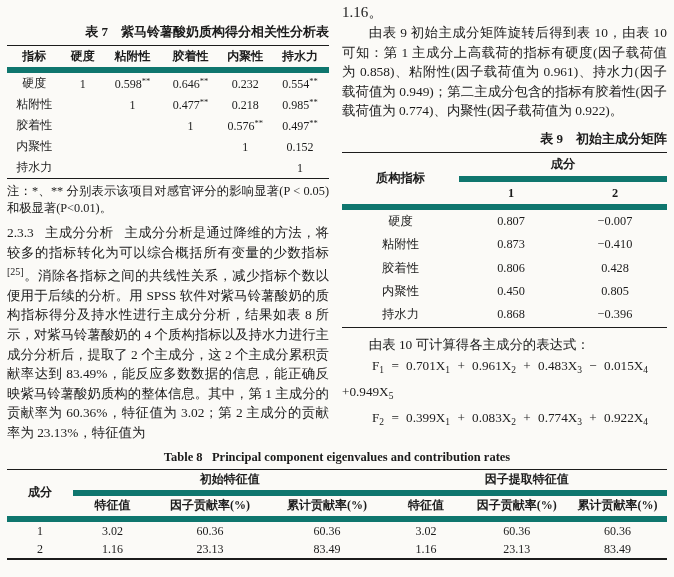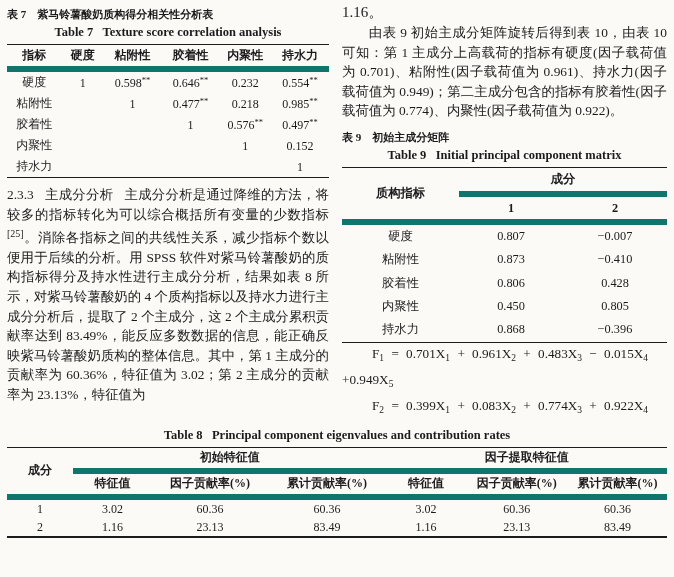--- a/index.html
+++ b/index.html
@@ -7,21 +7,21 @@
   body {
     width:674px; height:577px; overflow:hidden;
     background:#fbfaf7; color:#1b1b1b;
     font-family:"Liberation Serif","DejaVu Serif",serif;
   }
   .page { padding:3px 7px 0 7px; }
   .columns { display:flex; gap:13px; }
   .col-left  { width:322px; flex:0 0 322px; }
   .col-right { width:325px; flex:0 0 325px; }
 
-  .t-cn { font-size:11px; font-weight:bold; text-align:left; white-space:pre-wrap; margin:4px 0 0 0; }
+  .t-cn { font-size:13px; font-weight:bold; text-align:right; white-space:pre-wrap; margin:20px 0 0 0; }
   .t-en { font-size:12.5px; font-weight:bold; text-align:center; white-space:pre-wrap; margin:3px 0 0 0; }
 
   table { border-collapse:collapse; width:100%; table-layout:fixed; }
   .sci { border-top:1.8px solid #1c1c1c; border-bottom:1.8px solid #1c1c1c; margin-top:4px; }
   .sci th, .sci td { font-size:12px; padding:2px 1px; text-align:center; font-weight:normal; overflow:hidden; }
   .sci thead th { font-weight:bold; }
   .rule-bot { border-bottom:6px solid #0f766e; }
   sup.star { font-size:8.5px; vertical-align:4px; }
   sup.ref  { font-size:10px; vertical-align:5px; }
 
@@ -43,21 +43,20 @@
   .t8 { border-bottom:2.2px solid #1c1c1c; }
 </style>
 </head>
 <body>
 
 <div class="page">
   <div class="columns">
 
     <div class="col-left">
       <div class="t-cn">表 7　紫马铃薯酸奶质构得分相关性分析表</div>
-      <div class="t-en">Table 7   Texture score correlation analysis</div>
 
       <table class="sci">
         <colgroup>
           <col style="width:17%">
             <col style="width:13%">
             <col style="width:18%">
           <col style="width:18%">
             <col style="width:16%">
             <col style="width:18%">
         </colgroup>
@@ -108,32 +107,32 @@
             <td>持水力</td>
             <td><span></span><sup class="star"></sup></td>
             <td><span></span><sup class="star"></sup></td>
             <td><span></span><sup class="star"></sup></td>
             <td><span></span><sup class="star"></sup></td>
             <td><span>1</span><sup class="star"></sup></td>
           </tr>
         </tbody>
       </table>
 
+      <div class="note">注：*、** 分别表示该项目对感官评分的影响显著(P &lt; 0.05)和极显著(P&lt;0.01)。</div>
 
       <p class="para">
         <span>2.3.3</span><span class="gap"></span><span>主成分分析</span><span class="gap"></span><span>主成分分析是通过降维的方法，将较多的指标转化为可以综合概括所有变量的少数指标</span><sup class="ref">[25]</sup><span>。消除各指标之间的共线性关系，减少指标个数以便用于后续的分析。用 SPSS 软件对紫马铃薯酸奶的质构指标得分及持水性进行主成分分析，结果如表 8 所示，对紫马铃薯酸奶的 4 个质构指标以及持水力进行主成分分析后，提取了 2 个主成分，这 2 个主成分累积贡献率达到 83.49%，能反应多数数据的信息，能正确反映紫马铃薯酸奶质构的整体信息。其中，第 1 主成分的贡献率为 60.36%，特征值为 3.02；第 2 主成分的贡献率为 23.13%，特征值为</span>
       </p>
     </div>
 
     <div class="col-right">
       <p class="contline">1.16。</p>
-      <p class="para indent" style="margin-top:1px;">由表 9 初始主成分矩阵旋转后得到表 10，由表 10 可知：第 1 主成分上高载荷的指标有硬度(因子载荷值为 0.701)、粘附性(因子载荷值为 0.961)、持水力(因子载荷值为 0.949)；第二主成分包含的指标有胶着性(因子载荷值为 0.774)、内聚性(因子载荷值为 0.922)。</p>
+      <p class="para indent" style="margin-top:1px;">由表 9 初始主成分矩阵旋转后得到表 10，由表 10 可知：第 1 主成分上高载荷的指标有硬度(因子载荷值为 0.858)、粘附性(因子载荷值为 0.961)、持水力(因子载荷值为 0.949)；第二主成分包含的指标有胶着性(因子载荷值为 0.774)、内聚性(因子载荷值为 0.922)。</p>
 
       <div class="t-cn" style="margin-top:9px;">表 9　初始主成分矩阵</div>
-      <div class="t-en">Table 9   Initial principal component matrix</div>
 
       <table class="sci t9">
         <colgroup>
             <col style="width:36%">
             <col style="width:32%">
             <col style="width:32%">
           </colgroup>
         <thead>
           <tr>
             <th rowspan="2" class="rule-bot">质构指标</th>
@@ -166,20 +165,21 @@
             <td>0.805</td>
           </tr>
           <tr>
             <td>持水力</td>
             <td>0.868</td>
             <td>−0.396</td>
           </tr>
         </tbody>
       </table>
 
+      <p class="fml-intro">由表 10 可计算得各主成分的表达式：</p>
       <p class="formula f-ind"><span>F</span><sub>1</sub><span> = 0.701X</span><sub>1</sub><span> + 0.961X</span><sub>2</sub><span> + 0.483X</span><sub>3</sub><span> − 0.015X</span><sub>4</sub></p>
       <p class="formula"><span>+0.949X</span><sub>5</sub></p>
       <p class="formula f-ind"><span>F</span><sub>2</sub><span> = 0.399X</span><sub>1</sub><span> + 0.083X</span><sub>2</sub><span> + 0.774X</span><sub>3</sub><span> + 0.922X</span><sub>4</sub></p>
     </div>
   </div>
 
   <div class="bottom">
     <div class="t-en" style="margin-top:1px;">Table 8   Principal component eigenvalues and contribution rates</div>
 
     <table class="sci t8">

